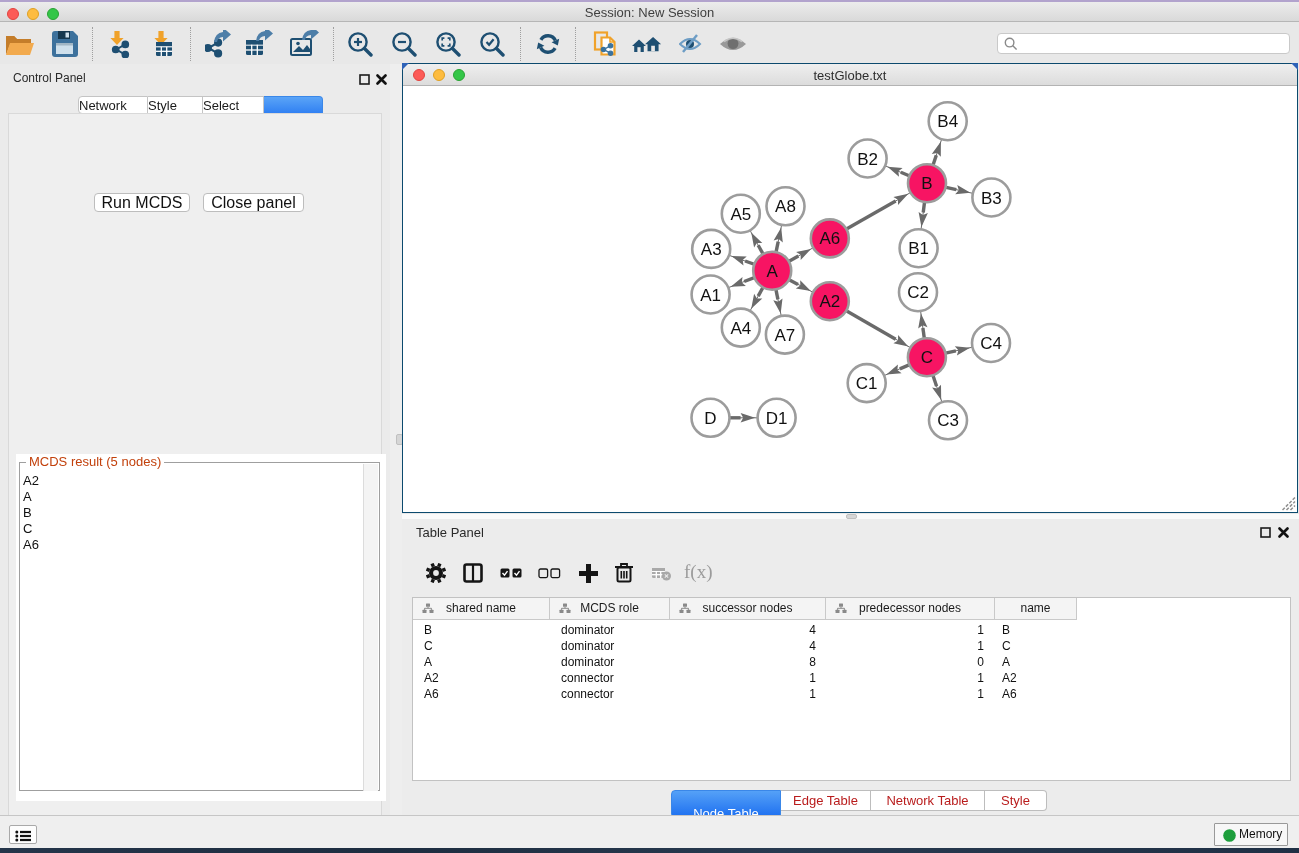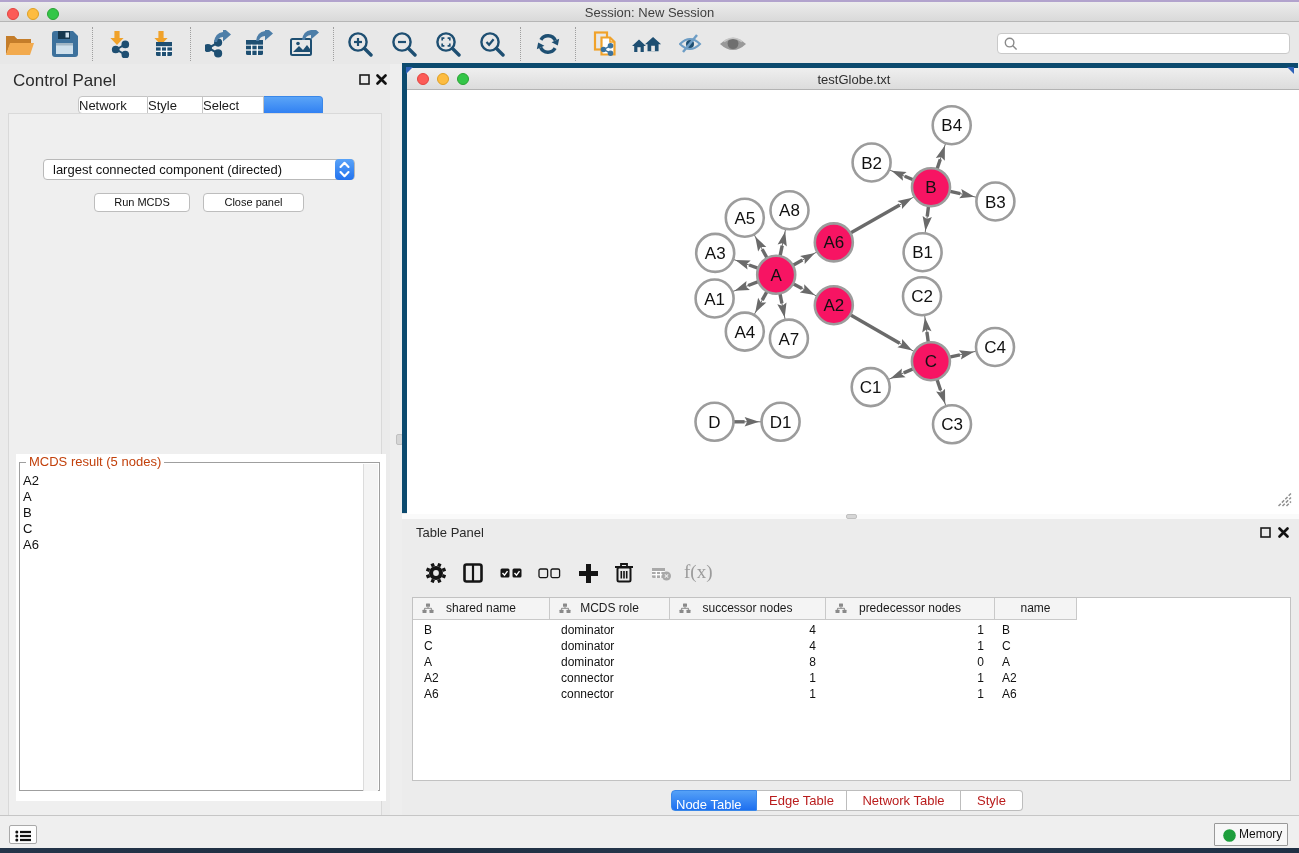--- a/index.html
+++ b/index.html
@@ -6,45 +6,45 @@
 .deskTop{position:absolute;left:0;top:0;width:1299px;height:2px;background:#b2a3cd}
 .titlebar{position:absolute;left:0;top:2px;width:1299px;height:20px;
  background:linear-gradient(#ececec,#d9d9d9);border-bottom:1px solid #b6b6b6}
 .tl{position:absolute;top:6px;width:12px;height:12px;border-radius:50%}
 .title{position:absolute;left:0;top:3px;width:100%;text-align:center;font-size:13px;color:#404040}
 .toolbar{position:absolute;left:0;top:23px;width:1299px;height:41px;background:#e8e8e8}
 .sep{position:absolute;top:4px;height:34px;width:0;border-left:1px dotted #9f9f9f}
 .search{position:absolute;left:997px;top:10px;width:293px;height:21px;background:#fff;
  border:1px solid #c9c9c9;border-radius:4px}
 .cp{position:absolute;left:0;top:64px;width:390px;height:751px;background:#ebebeb}
-.cp-title{position:absolute;left:13px;top:7px;font-size:17px;color:#2a2a2a}
+.cp-title{position:absolute;left:13px;top:7px;font-size:12px;color:#2a2a2a}
 .winbtn{position:absolute;top:10px}
 .tabs{position:absolute;left:78px;top:32px;height:18px;font-size:13px}
 .tab{float:left;height:18px;line-height:17px;padding:0 14px;background:#fff;
  border:1px solid #c4c4c4;border-left:none;color:#1a1a1a;}
 .tab.first{border-left:1px solid #c4c4c4;border-radius:4px 0 0 4px}
 .tab.sel{background:linear-gradient(#5aa4f7,#1d6ff0);color:#fff;border-color:#3a87e8;border-radius:0 4px 4px 0}
 .cp-content{position:absolute;left:8px;top:49px;width:374px;height:702px;background:#efefef;
  border:1px solid #d9d9d9;border-bottom:none}
 .optlbl{position:absolute;left:0;top:23px;width:100%;text-align:center;font-size:13px;color:#1a1a1a}
 .combo{position:absolute;left:34px;top:45px;width:312px;height:21px;background:#fff;
  border:1px solid #b9b9b9;border-radius:4px;font-size:13px;line-height:20px;padding-left:9px;color:#111}
 .combo .spin{position:absolute;right:0;top:-1px;width:19px;height:21px;border-radius:4px;
  background:linear-gradient(#59a3f8,#2272ee)}
 .btn{position:absolute;height:19px;background:#fff;border:1px solid #bdbdbd;border-radius:4px;
- font-size:11px;text-align:center;line-height:17px;color:#111}
+ font-size:16px;text-align:center;line-height:17px;color:#111}
 .resultwrap{position:absolute;left:7px;top:340px;width:370px;height:347px;background:#fff}
 .groupbox{position:absolute;left:3px;top:8px;width:361px;height:329px;border:1px solid #9f9f9f}
 .grouplbl{position:absolute;left:6px;top:-9px;background:#fff;padding:0 3px;font-size:13px;color:#c2410c}
 .mlist{position:absolute;left:3px;top:10px;font-size:13px;line-height:16.1px;color:#111}
 .sbtrack{position:absolute;right:1px;top:1px;width:15px;height:327px;background:#f4f4f4;border-left:1px solid #dcdcdc}
 .vdiv{position:absolute;left:390px;top:64px;width:12px;height:751px;background:#eeeeee}
 .grab{position:absolute;background:#d6d6d6;border:1px solid #c0c0c0;border-radius:2px}
 .netwin{position:absolute;left:402px;top:63px;width:896px;height:450px;background:#7dd3fc;
- border:5px solid #0c4a6e}
+ border:1px solid #0c4a6e}
 .nw-title{position:absolute;left:0;top:0;width:894px;height:22px;
  background:linear-gradient(#efefef,#dcdcdc);border-bottom:1px solid #b3b3b3;border-radius:3px 3px 0 0}
 .nw-text{position:absolute;width:100%;text-align:center;top:4px;font-size:13px;color:#2e2e2e}
 .tablepanel{position:absolute;left:402px;top:519px;width:897px;height:296px;background:#ececec}
 .tp-title{position:absolute;left:14px;top:6px;font-size:13px;color:#2a2a2a}
 .tblwrap{position:absolute;left:10px;top:78px;width:879px;height:184px;background:#fff;
  border:1px solid #c2c2c2}
 .thead{position:absolute;left:0;top:0;height:22px;background:#f4f4f4;border-bottom:1px solid #c9c9c9;
  border-right:1px solid #c9c9c9;font-size:12px;color:#1a1a1a;text-align:center;line-height:21px}
 .trow{position:absolute;font-size:12px;color:#111;height:16px;line-height:16px}
@@ -204,23 +204,20 @@
     <svg class="winbtn" style="left:376px;top:10px" width="11" height="11" viewBox="0 0 11 11">
       <path d="M1.5 1.5 L9.5 9.5 M9.5 1.5 L1.5 9.5" stroke="#111" stroke-width="2.6" stroke-linecap="round"></path>
     </svg>
     <div class="tabs">
       <div class="tab first" style="width:70px;padding:0">Network</div>
       <div class="tab" style="width:55px;padding:0">Style</div>
       <div class="tab" style="width:61px;padding:0">Select</div>
       <div class="tab sel" style="width:59px;padding:12px">MCDS</div>
     </div>
     <div class="cp-content">
-      <div class="combo">largest connected component (directed)<div class="spin"><svg width="19" height="21" viewBox="0 0 19 21">
-            <path d="M5.5 8 l4 -4.2 4 4.2 M5.5 13 l4 4.2 4 -4.2" fill="none" stroke="#fff" stroke-width="2.1" stroke-linejoin="round" stroke-linecap="round"></path>
-          </svg></div></div>
       <div class="btn" style="left:85px;top:79px;width:96px">Run MCDS</div>
       <div class="btn" style="left:194px;top:79px;width:101px">Close panel</div>
       <div class="resultwrap">
         <div class="groupbox">
           <div class="grouplbl">MCDS result (5 nodes)</div>
           <div class="sbtrack"></div>
           <div class="mlist">A2<br>A<br>B<br>C<br>A6</div>
         </div>
       </div>
     </div>
@@ -463,21 +460,21 @@
       <div class="trow" style="left:257px;top:72px;width:146px;text-align:right">1</div>
       <div class="trow" style="left:413px;top:72px;width:158px;text-align:right">1</div>
       <div class="trow" style="left:589px;top:72px">A2</div>
       <div class="trow" style="left:11px;top:88px">A6</div>
       <div class="trow" style="left:148px;top:88px">connector</div>
       <div class="trow" style="left:257px;top:88px;width:146px;text-align:right">1</div>
       <div class="trow" style="left:413px;top:88px;width:158px;text-align:right">1</div>
       <div class="trow" style="left:589px;top:88px">A6</div>
     </div>
     <div class="bottomtabs">
-      <div class="btab sel first" style="width:86px;padding:4px;">Node Table</div>
+      <div class="btab sel first" style="width:110px;padding:13px;text-align:center">Node Table</div>
       <div class="btab" style="width:90px;padding:0;text-align:center">Edge Table</div>
       <div class="btab" style="width:114px;padding:0;text-align:center">Network Table</div>
       <div class="btab last" style="width:62px;padding:0;text-align:center">Style</div>
     </div>
   </div>
 <div class="statusbar">
     <div class="listbtn">
       <svg style="position:absolute;left:5px;top:3.5px" width="17" height="12" viewBox="0 0 17 12">
         <g fill="#111">
           <circle cx="1.8" cy="2" r="1.5"></circle>

